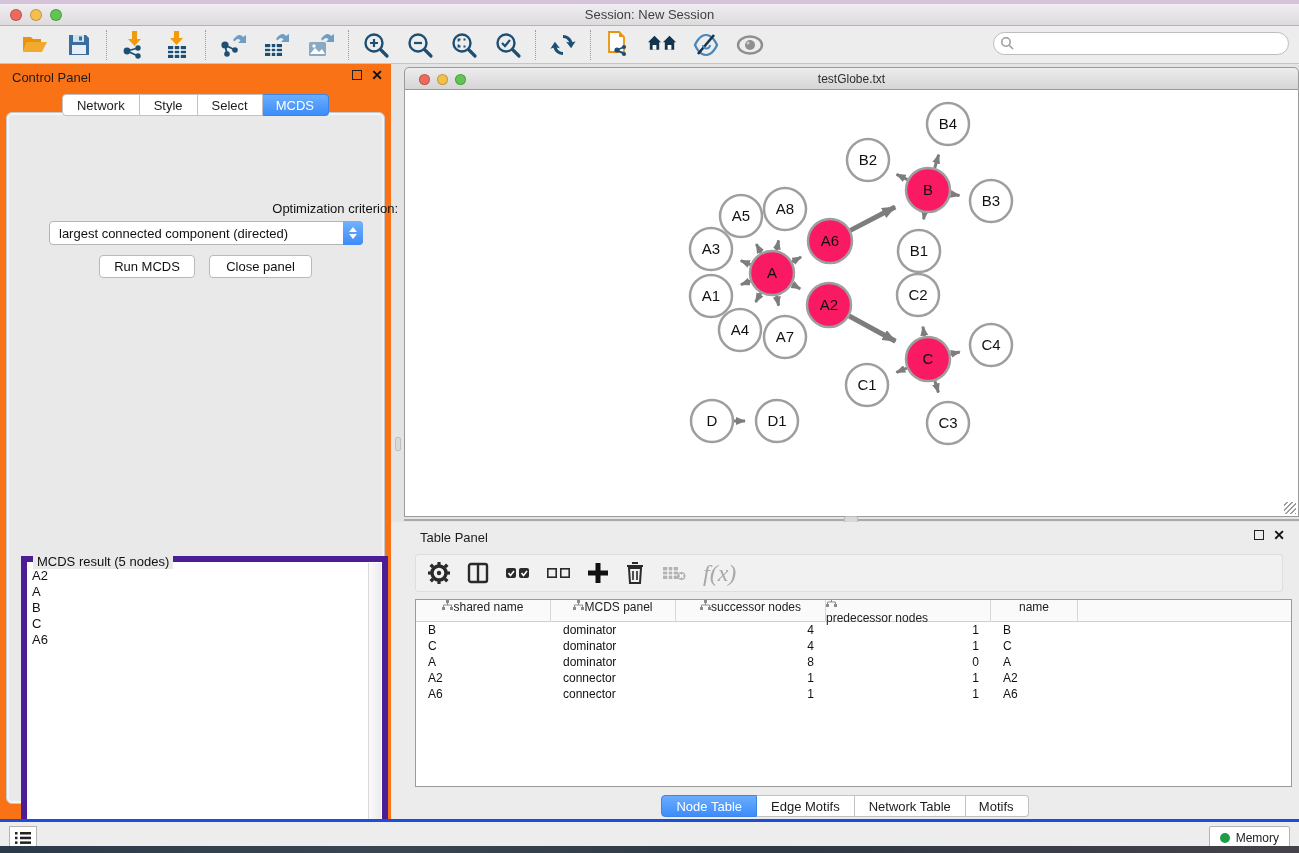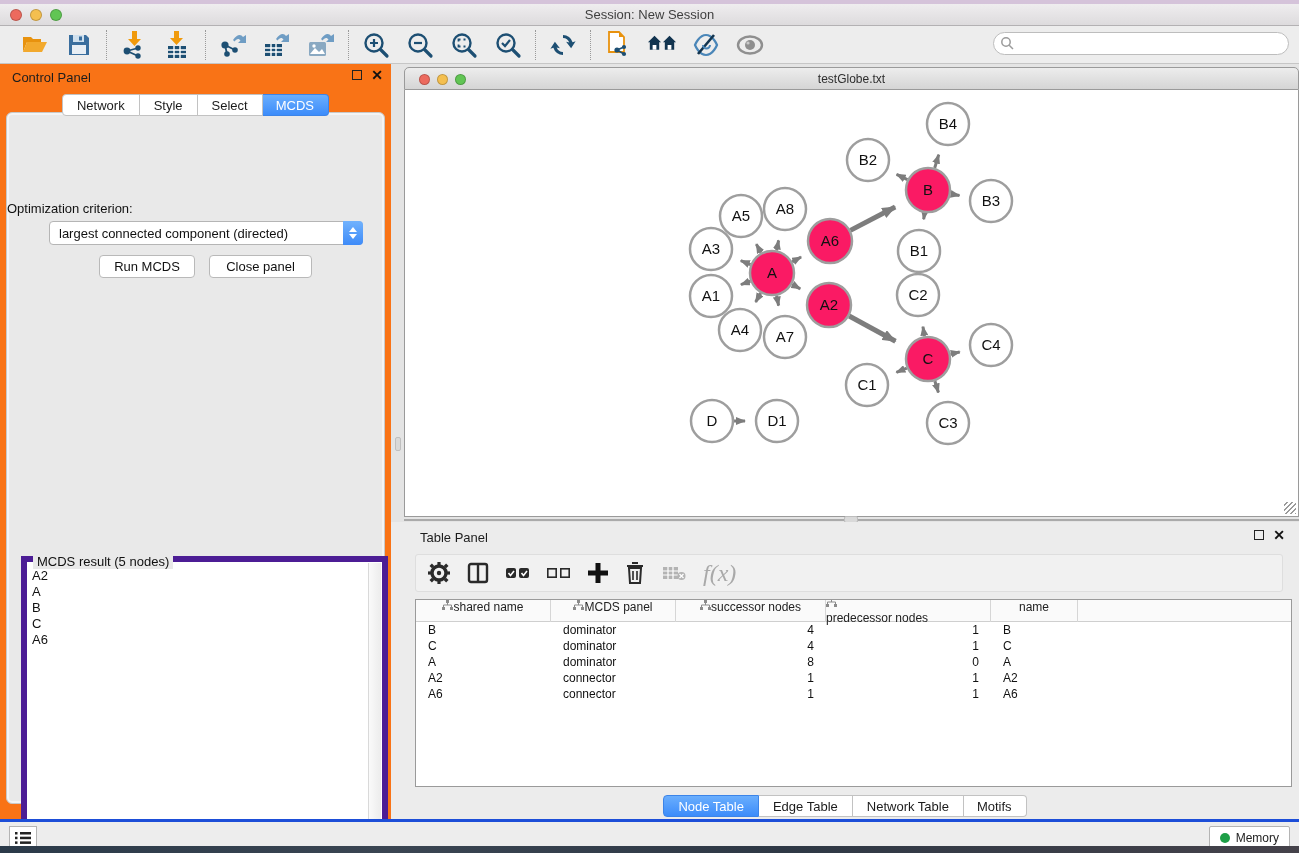--- a/index.html
+++ b/index.html
@@ -44,21 +44,21 @@
 
   #cp-container { position:absolute; left:6px; top:48px; width:379px; height:692px;
      background:#e9e9e9; border:1px solid #c8c8c8; border-radius:6px; box-shadow:0 0 0 2px #f4f4f4 inset; }
   #cp-tabs { position:absolute; left:0; top:30px; width:391px; display:flex; justify-content:center; z-index:5; }
   .seg-tab { height:22px; padding:0 14px; background:#fff; border:1px solid #c2c2c2; border-left:none;
      font-size:13px; color:#1c1c1c; display:flex; align-items:center; }
   .seg-tab:first-child { border-left:1px solid #c2c2c2; border-radius:4px 0 0 4px; }
   .seg-tab:last-child { border-radius:0 4px 4px 0;padding-left:13px; }
   .seg-tab.selected { background:linear-gradient(#6aaefd,#3c8cfa); border-color:#3c84e8; color:#fff; }
 
-  #opt-label { position:absolute; left:0; top:88px; width:391px; text-align:left; font-size:13px; color:#111; }
+  #opt-label { position:absolute; left:0; top:88px; width:391px; text-align:right; font-size:13px; color:#111; }
   #criterion-select { position:absolute; left:42px; top:108px; width:314px; height:24px; background:#fff;
      border:1px solid #b5b5b5; border-radius:4px; display:flex; align-items:center; }
   #criterion-select .val { flex:1; font-size:13px; color:#111; padding-left:9px; white-space:nowrap; }
   .stepper { width:20px; height:24px; margin-right:-1px; border-radius:0 4px 4px 0;
      background:linear-gradient(#71b2fd,#3e8bf8); display:flex; flex-direction:column; align-items:center; justify-content:center; gap:2px; }
   .chev-up { width:0;height:0;border-left:4px solid transparent;border-right:4px solid transparent;border-bottom:5px solid #fff; }
   .chev-dn { width:0;height:0;border-left:4px solid transparent;border-right:4px solid transparent;border-top:5px solid #fff; }
 
   .cp-button { position:absolute; top:142px; height:23px; background:#fff; border:1px solid #b9b9b9;
      border-radius:4px; font-size:13px; color:#111; display:flex; align-items:center; justify-content:center; }
@@ -628,21 +628,21 @@
                 <div class="nt-cell left" style="width: 125px;">connector</div>
                 <div class="nt-cell right" style="width: 150px;">1</div>
                 <div class="nt-cell right" style="width: 165px;">1</div>
                 <div class="nt-cell left" style="width: 87px;">A6</div>
               </div>
             </div>
         </div>
 
         <div id="tp-tabs">
             <div class="seg-tab selected">Node Table</div>
-            <div class="seg-tab">Edge Table</div>
+            <div class="seg-tab">Edge Motifs</div>
             <div class="seg-tab">Network Table</div>
             <div class="seg-tab">Motifs</div>
           </div>
       </div>
     </div>
 
     <div id="status-bar">
       <div id="task-list-button">
         <svg width="16" height="14" viewBox="0 0 16 14">
             <g fill="#222">

